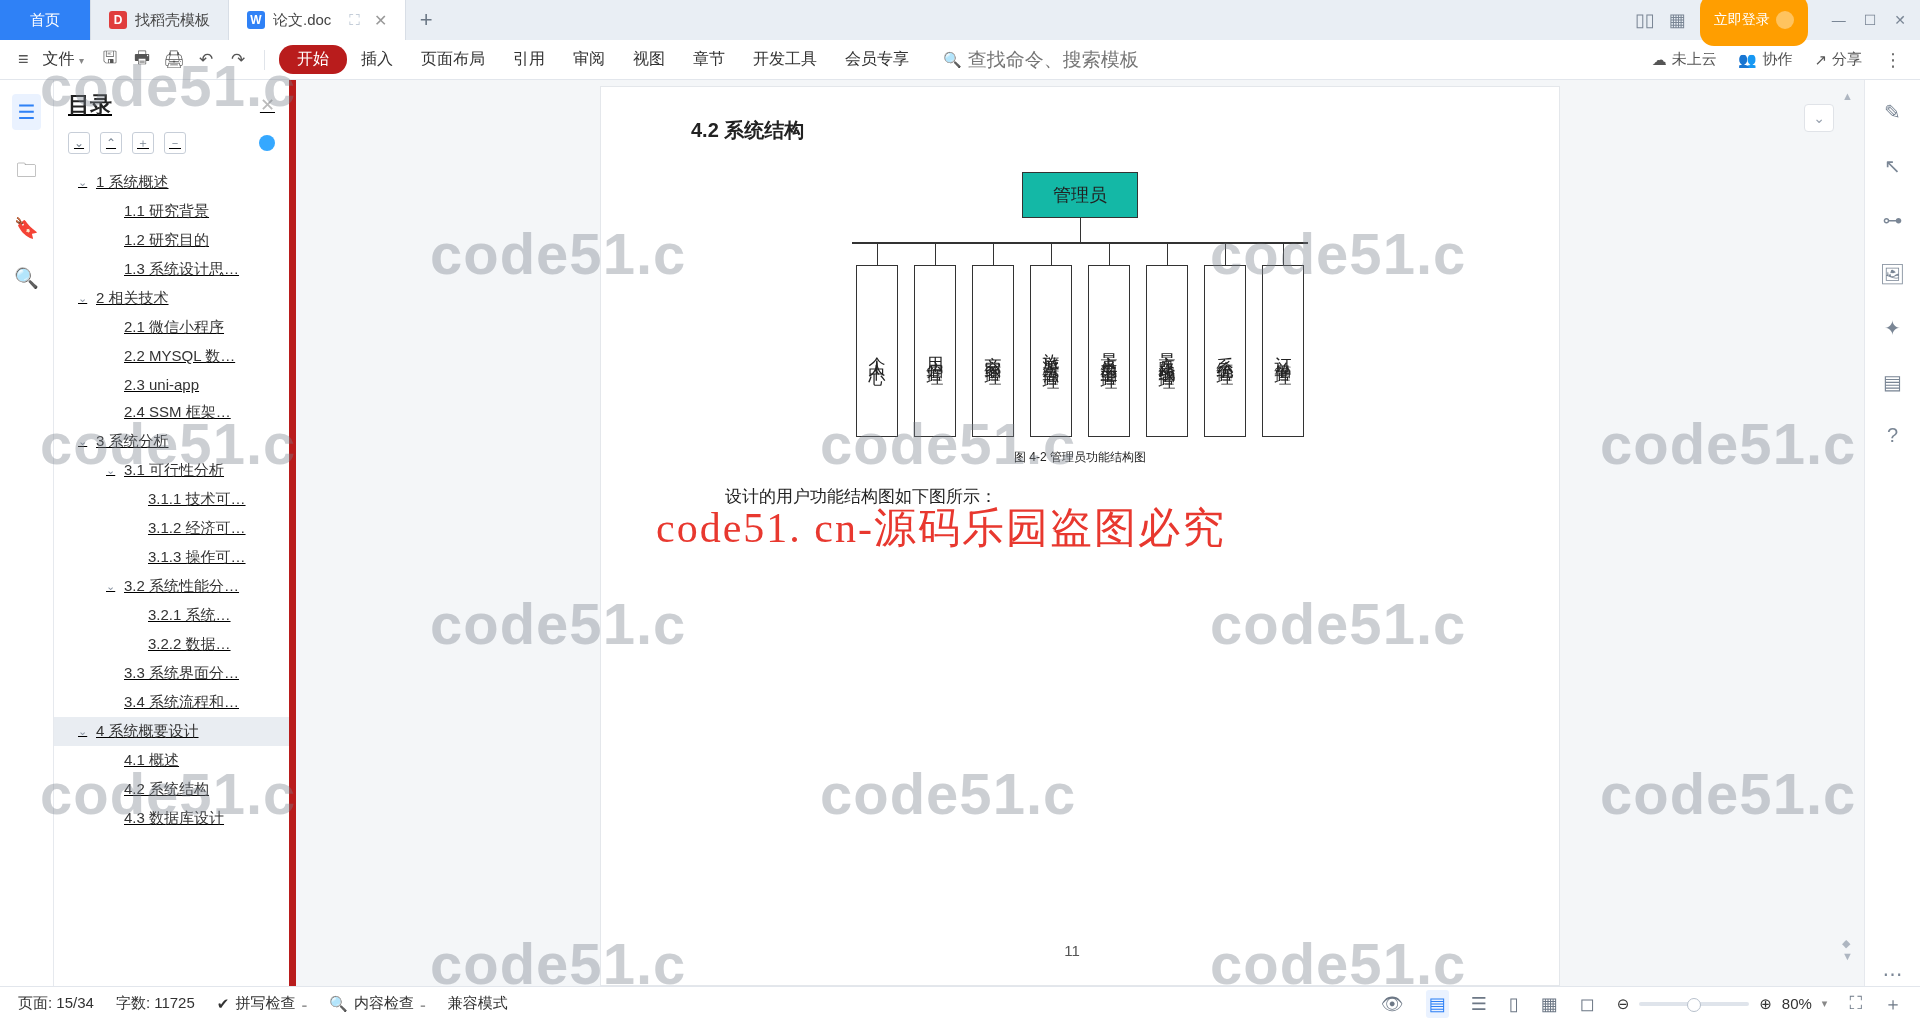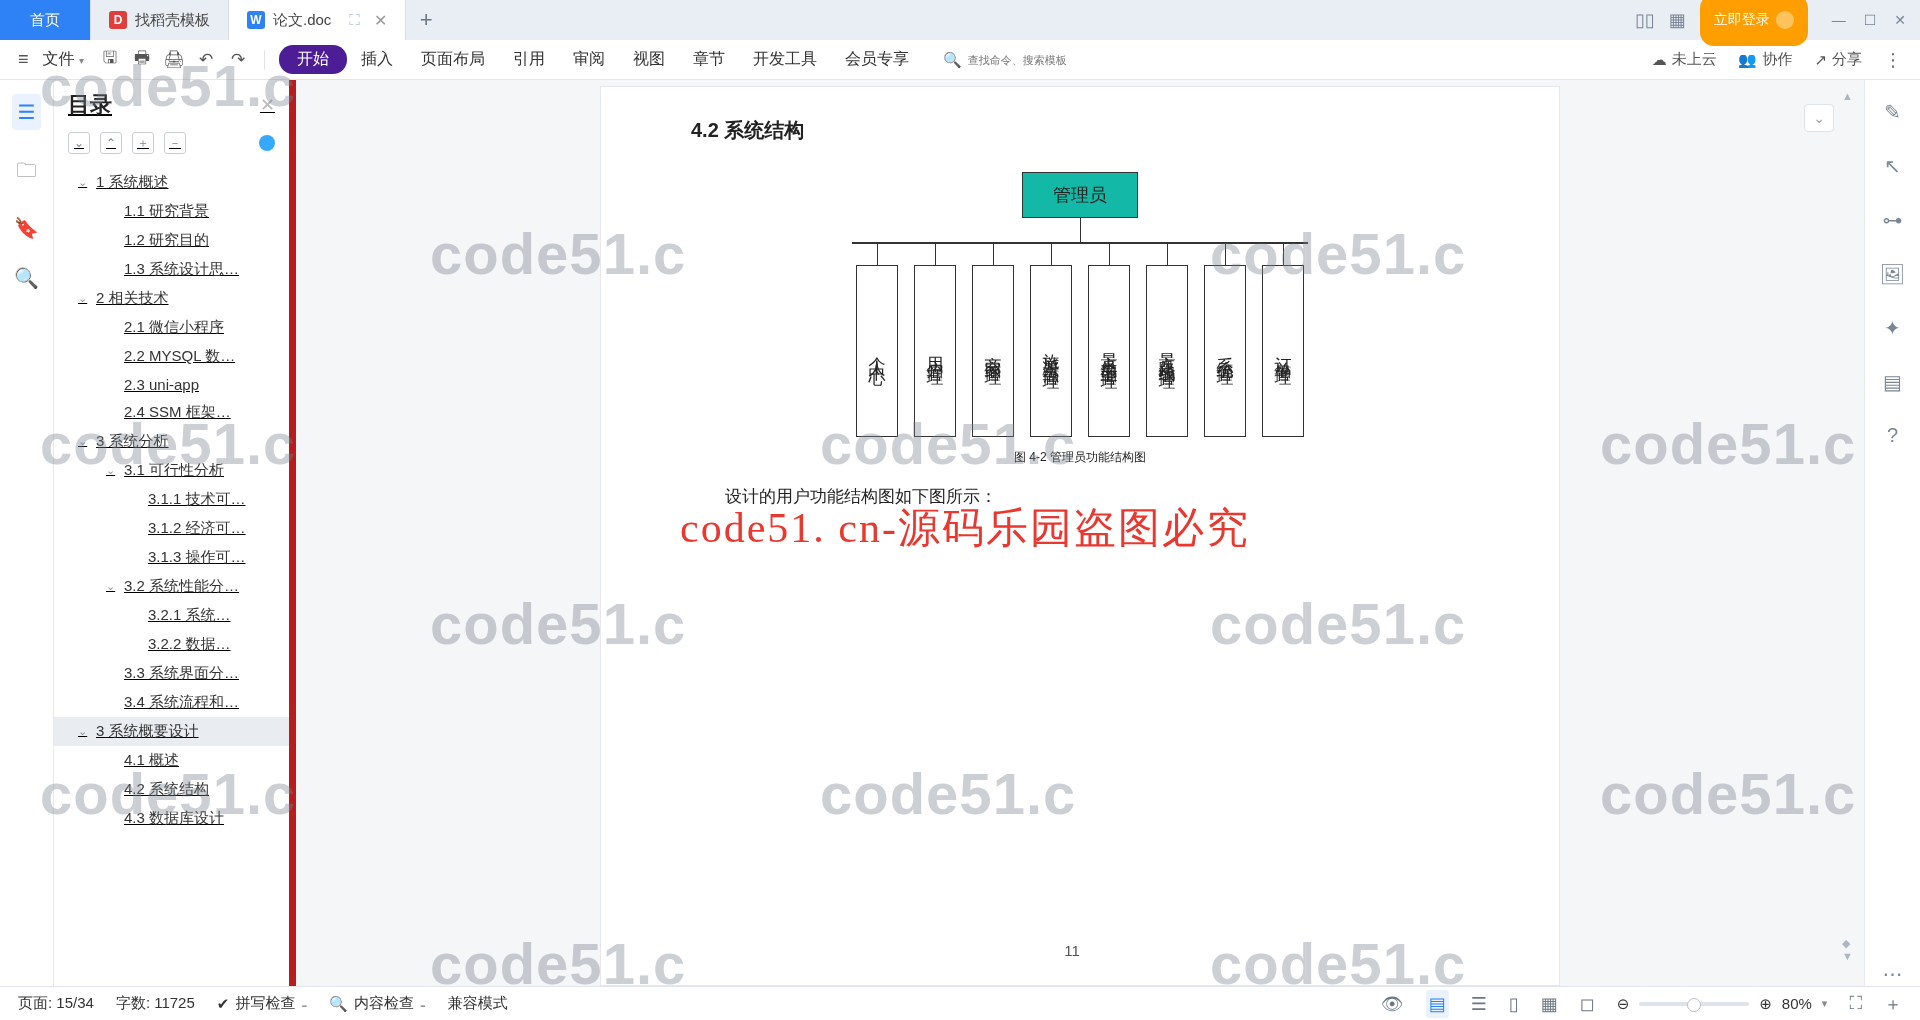--- a/index.html
+++ b/index.html
@@ -22,23 +22,23 @@
 .win-ctrl span{cursor:pointer;}
 
 
 .ribbon { height:40px; background:#fff; border-bottom:1px solid #e2e6ec; display:flex; align-items:center; padding:0 18px; gap:8px;}
 .ribbon .hamb { font-size:18px; color:#555;}
 .ribbon .file-menu{font-size:16px;color:#333;padding:0 6px;cursor:pointer;}
 .ribbon .chev{font-size:10px;color:#888;}
 .ribbon .qicon{width:24px;height:24px;display:flex;align-items:center;justify-content:center;color:#555;font-size:17px;cursor:pointer;}
 .ribbon .sep{width:1px;height:20px;background:#e0e4ea;margin:0 6px;}
 .ribbon .mtab{font-size:16px;color:#333;padding:0 14px;cursor:pointer;}
-.ribbon .mtab.active{background:#4c1d95;color:#fff;padding:4px 18px;border-radius:14px;}
+.ribbon .mtab.active{background:#b91c1c;color:#fff;padding:4px 18px;border-radius:14px;}
 .ribbon .search{flex:1;display:flex;align-items:center;color:#b0b8c2;font-size:15px;gap:6px;margin-left:12px;}
-.ribbon .search input{border:none;outline:none;font-size:11px;color:#c2410c;width:200px;}
+.ribbon .search input{border:none;outline:none;font-size:19px;color:#c2410c;width:200px;}
 .ribbon .ract{display:flex;align-items:center;gap:22px;color:#555;font-size:15px;}
 .ribbon .ract .item{display:flex;align-items:center;gap:5px;cursor:pointer;}
 .ribbon .ract .more{font-size:18px;cursor:pointer;color:#666;}
 
 
 .workspace{display:flex;height:906px;}
 .leftrail{width:54px;border-right:1px solid #e6e9ee;display:flex;flex-direction:column;align-items:center;padding-top:14px;gap:26px;color:#888;}
 .leftrail .ic{font-size:20px;cursor:pointer;}
 .leftrail .ic.active{color:#2f81f6;background:#eaf2ff;padding:6px;border-radius:4px;}
 
@@ -267,21 +267,21 @@
         <div class="nd lv2">
           <span class="chv"></span>
           <span>3.3 系统界面分…</span>
         </div>
         <div class="nd lv2">
           <span class="chv"></span>
           <span>3.4 系统流程和…</span>
         </div>
         <div class="nd lv1 sel">
           <span class="chv">⌄</span>
-          <span>3 系统概要设计</span>
+          <span>4 系统概要设计</span>
         </div>
         <div class="nd lv2">
           <span class="chv"></span>
           <span>4.1 概述</span>
         </div>
         <div class="nd lv2">
           <span class="chv"></span>
           <span>4.2 系统结构</span>
         </div>
         <div class="nd lv2">
@@ -399,13 +399,13 @@
 <div class="wm" style="left:40px;top:410px">code51.c</div>
 <div class="wm" style="left:820px;top:410px">code51.c</div>
 <div class="wm" style="left:1600px;top:410px">code51.c</div>
 <div class="wm" style="left:430px;top:590px">code51.c</div>
 <div class="wm" style="left:1210px;top:590px">code51.c</div>
 <div class="wm" style="left:40px;top:760px">code51.c</div>
 <div class="wm" style="left:820px;top:760px">code51.c</div>
 <div class="wm" style="left:1600px;top:760px">code51.c</div>
 <div class="wm" style="left:430px;top:930px">code51.c</div>
 <div class="wm" style="left:1210px;top:930px">code51.c</div>
-<div class="wm-red" style="left:680px;top:500px">code51. cn-源码乐园盗图必究</div>
+<div class="wm-red" style="left:656px;top:500px">code51. cn-源码乐园盗图必究</div>
 
 </body></html>

